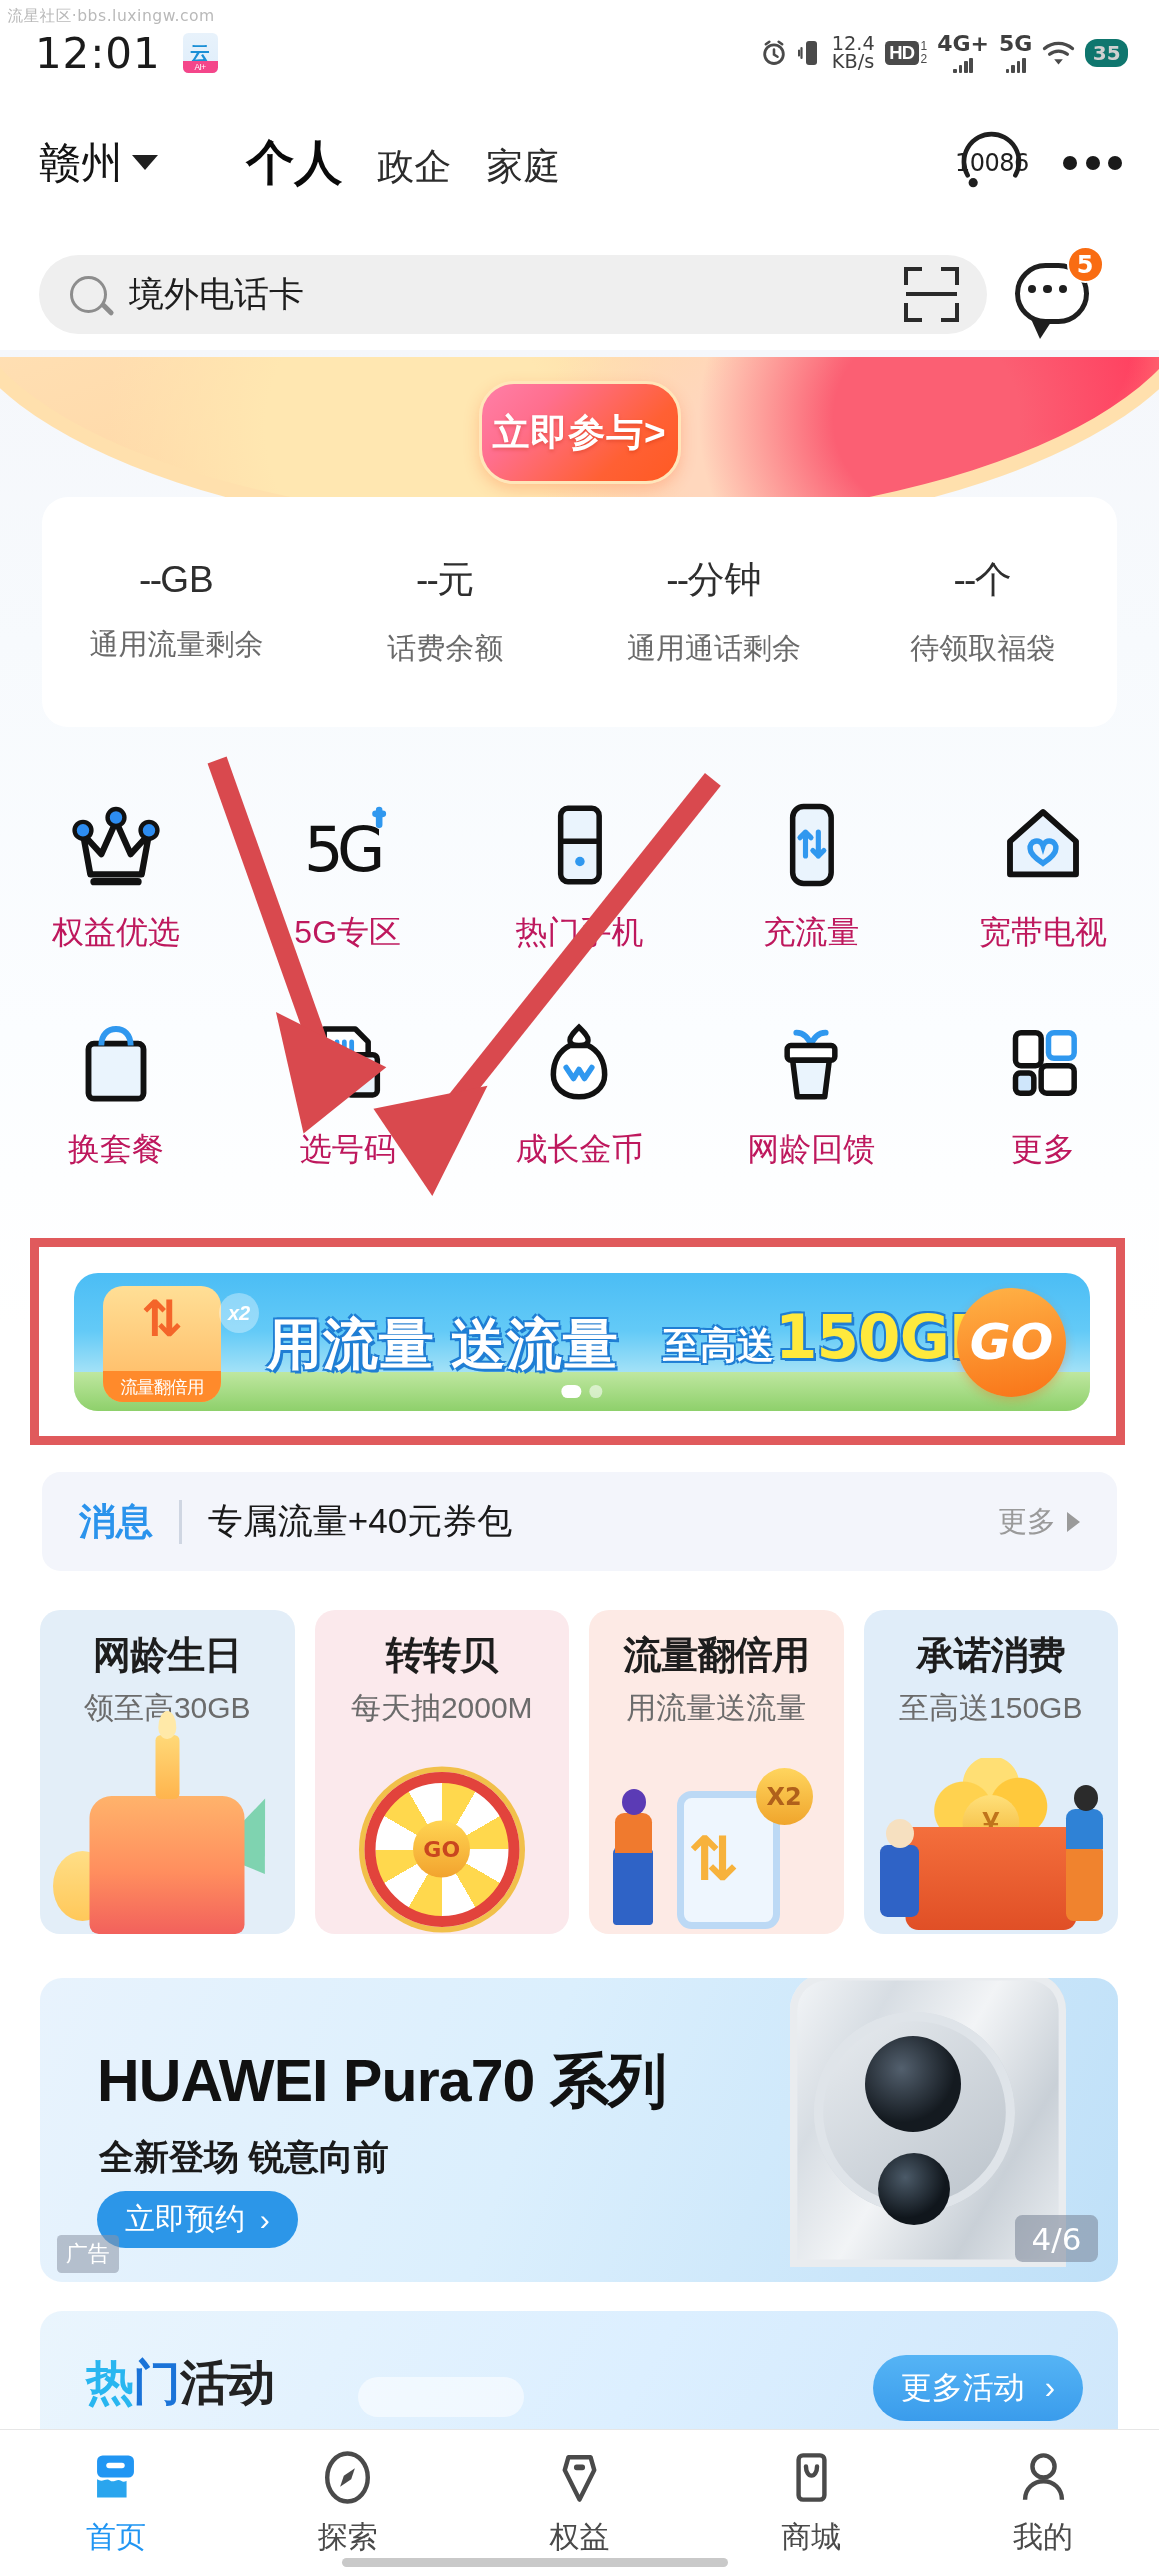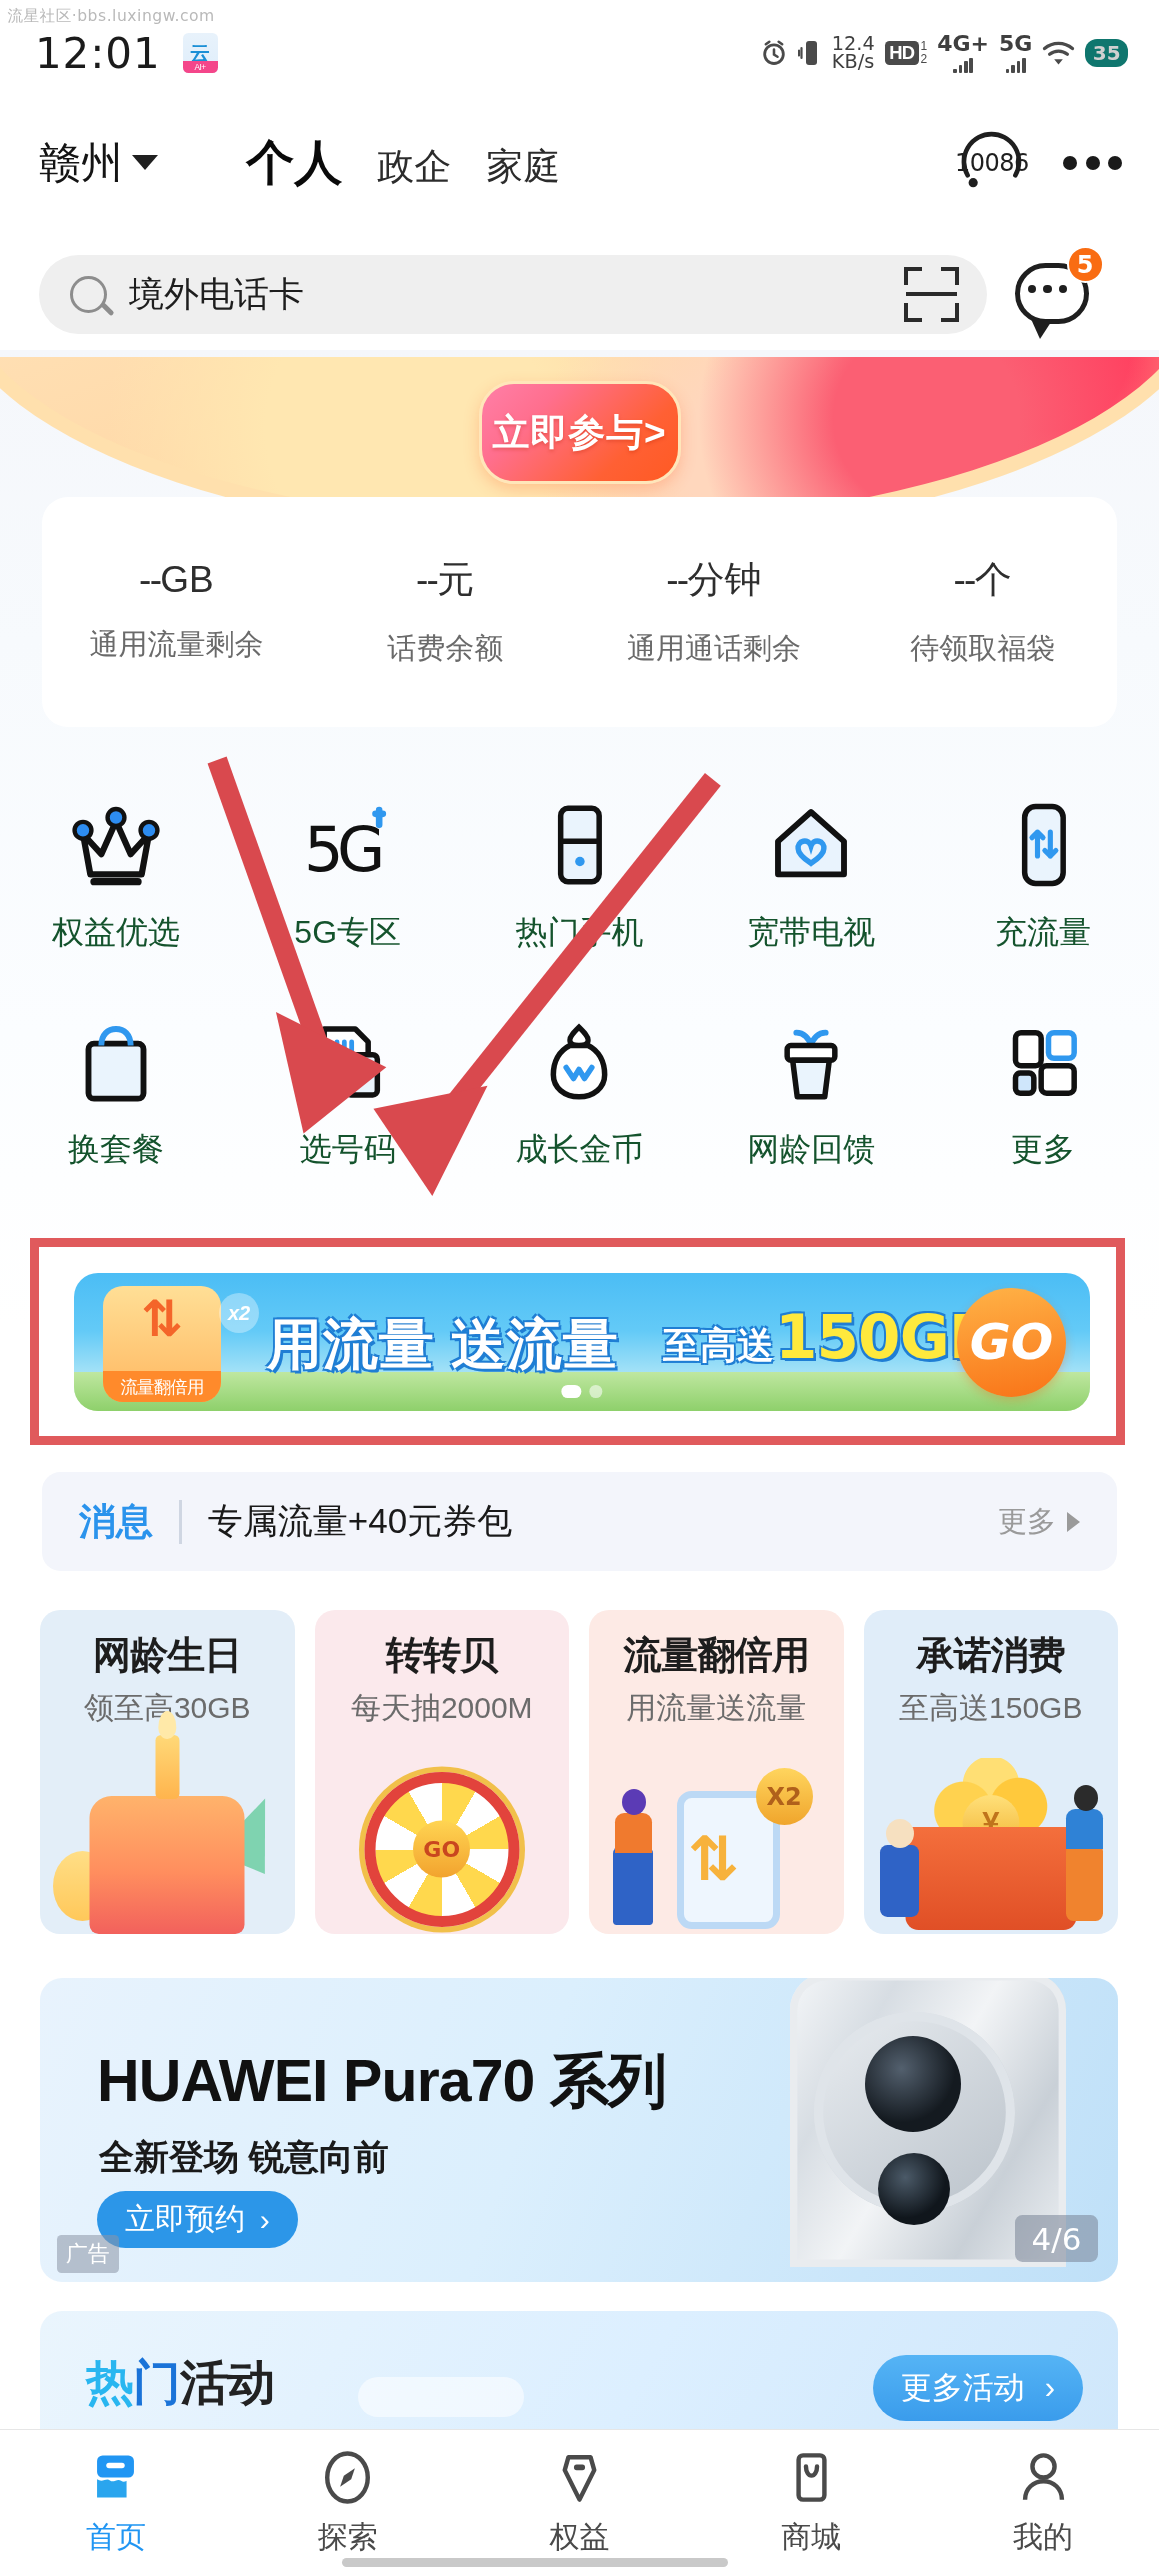--- a/index.html
+++ b/index.html
@@ -167,21 +167,21 @@
   .stat-lbl{ font-size:29px; color:#6a6a6a; margin-top:24px; }
 
   
   .grid{
     position:absolute; left:0; top:791px; width:1159px;
     display:grid; grid-template-columns:repeat(5,1fr); row-gap:53px;
     z-index:5;
   }
   .gcell{ display:flex; flex-direction:column; align-items:center; }
   .gicon{ width:107px; height:107px; display:flex; align-items:center; justify-content:center;}
-  .glabel{ font-size:32px; color:#14532d; margin-top:13px; }
+  .glabel{ font-size:32px; color:#be185d; margin-top:13px; }
 
   
   .redbox{
     position:absolute; left:30px; top:1238px; width:1095px; height:207px;
     border:9.2px solid #e05a5c; background:#fff; z-index:6;
   }
   .bluebanner{
     position:absolute; left:35px; top:26px; width:1016px; height:138px;
     border-radius:24px;
     background:linear-gradient(180deg,#4bbdf5 0%,#63caf7 42%,#9fe0f7 70%,#cfeedd 86%,#bfe39f 100%);
@@ -586,36 +586,36 @@
           <path d="M16 22h21" stroke="#111" stroke-width="3"></path>
           <circle cx="26.5" cy="33" r="2.6" fill="#3098ef"></circle>
         </svg>
       </div>
       <div class="glabel">热门手机</div>
     </div>
 
     <div class="gcell">
       <div class="gicon">
         <svg width="96" height="88" viewBox="0 0 52 48">
-          <path d="M26 6 8 22v18h36V22z" fill="#e9f3fd" stroke="#111" stroke-width="3.2" stroke-linejoin="round"></path>
-          <path d="M26 34c-5-3.4-7-5.6-7-8a3.6 3.6 0 0 1 7-1.6A3.6 3.6 0 0 1 33 26c0 2.4-2 4.6-7 8z" fill="none" stroke="#3098ef" stroke-width="3"></path>
-        </svg>
-      </div>
-      <div class="glabel">宽带电视</div>
-    </div>
-
-    <div class="gcell">
-      <div class="gicon">
-        <svg width="96" height="88" viewBox="0 0 52 48">
           <rect x="16" y="3" width="21" height="42" rx="6" fill="#eaf4fd" stroke="#111" stroke-width="3"></rect>
           <path d="M23 30V17M23 17l-3 3M23 17l3 3" stroke="#3098ef" stroke-width="2.8" stroke-linecap="round"></path>
           <path d="M30 17v13M30 30l-3-3M30 30l3-3" stroke="#3098ef" stroke-width="2.8" stroke-linecap="round"></path>
         </svg>
       </div>
       <div class="glabel">充流量</div>
+    </div>
+
+    <div class="gcell">
+      <div class="gicon">
+        <svg width="96" height="88" viewBox="0 0 52 48">
+          <path d="M26 6 8 22v18h36V22z" fill="#e9f3fd" stroke="#111" stroke-width="3.2" stroke-linejoin="round"></path>
+          <path d="M26 34c-5-3.4-7-5.6-7-8a3.6 3.6 0 0 1 7-1.6A3.6 3.6 0 0 1 33 26c0 2.4-2 4.6-7 8z" fill="none" stroke="#3098ef" stroke-width="3"></path>
+        </svg>
+      </div>
+      <div class="glabel">宽带电视</div>
     </div>
 
     <div class="gcell">
       <div class="gicon">
         <svg width="96" height="88" viewBox="0 0 52 48">
           <rect x="11" y="14" width="30" height="30" rx="3" fill="#eaf4fd" stroke="#111" stroke-width="3.2"></rect>
           <path d="M18 15c0-6 3.6-9 8-9s8 3 8 9" fill="none" stroke="#3098ef" stroke-width="3.2"></path>
         </svg>
       </div>
       <div class="glabel">换套餐</div>

